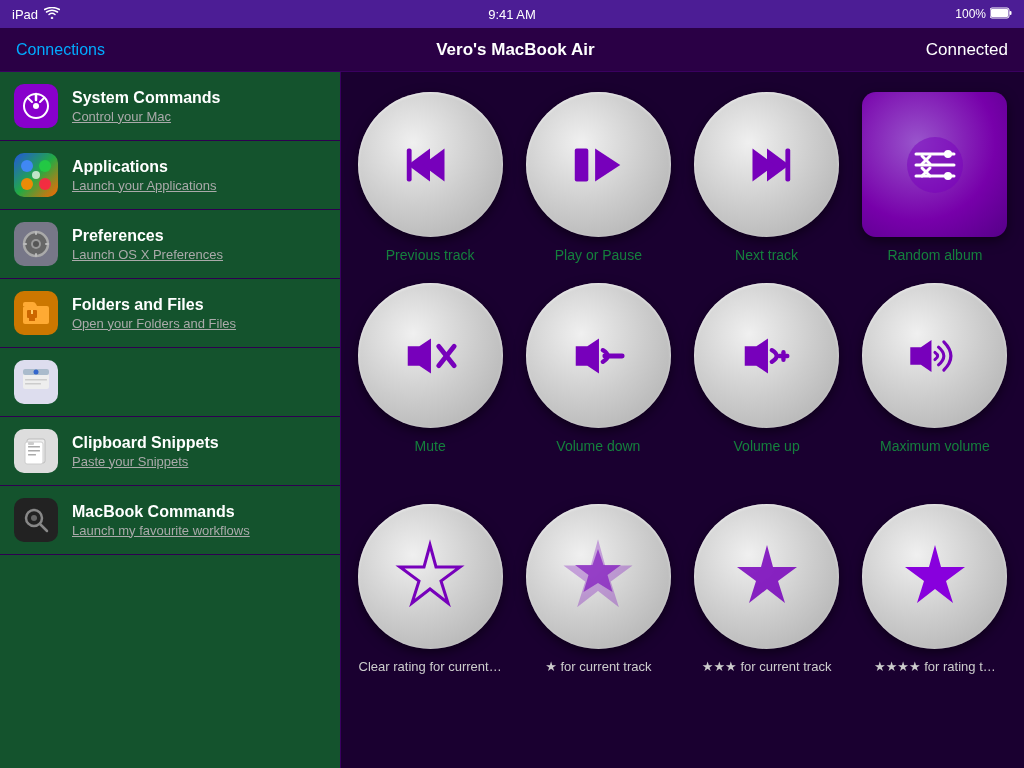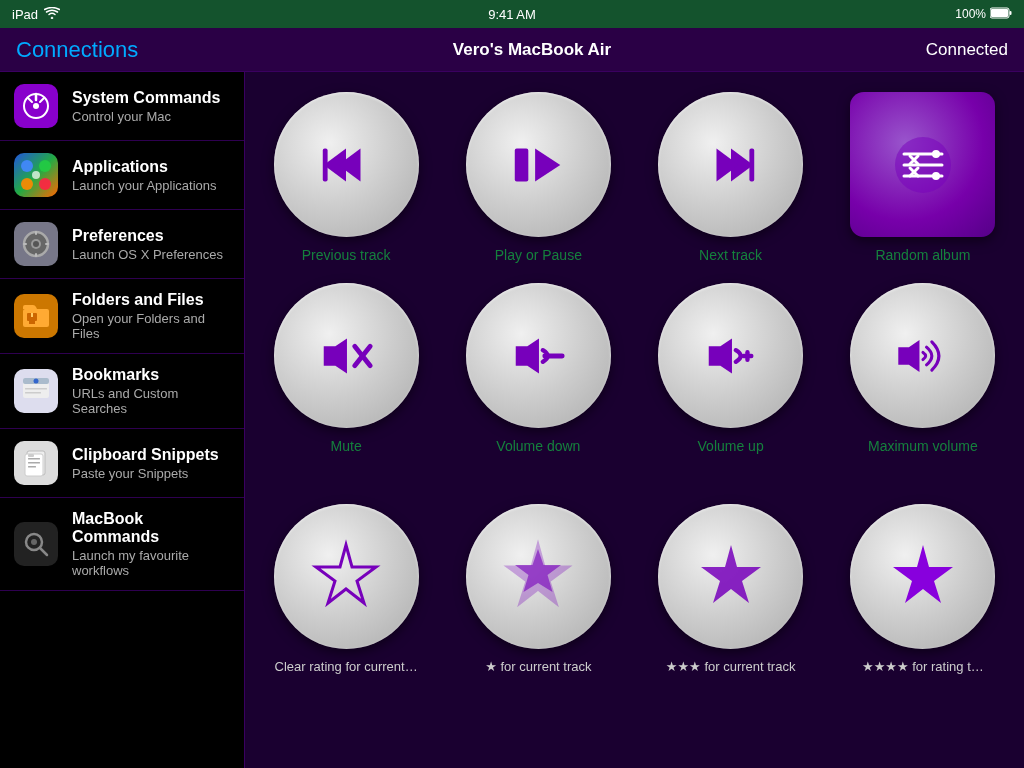--- a/index.html
+++ b/index.html
@@ -8,21 +8,21 @@
       height: 768px;
       background: #1a0030;
       font-family: -apple-system, 'Helvetica Neue', sans-serif;
       overflow: hidden;
       color: white;
     }
 
     
     #status-bar {
       height: 28px;
-      background: #14532d;
+      background: #4c1d95;
       display: flex;
       align-items: center;
       justify-content: space-between;
       padding: 0 12px;
       font-size: 13px;
       font-weight: 500;
     }
     .status-left { display: flex; align-items: center; gap: 6px; }
     .status-center { position: absolute; left: 50%; transform: translateX(-50%); font-size: 13px; }
     .status-right { display: flex; align-items: center; gap: 4px; font-size: 12px; }
@@ -30,34 +30,34 @@
     
     #nav-bar {
       height: 44px;
       background: #2a0045;
       display: flex;
       align-items: center;
       justify-content: space-between;
       padding: 0 16px;
       border-bottom: 1px solid #3a0060;
     }
-    .nav-connections { color: #00aaff; font-size: 22px; }
+    .nav-connections { color: #00aaff; font-size: 16px; }
     .nav-title { font-size: 17px; font-weight: 600; color: white; text-align: center; }
     .nav-connected { font-size: 17px; color: white; }
 
     
     #main-layout {
       display: flex;
       height: calc(768px - 28px - 44px);
     }
 
     
     #sidebar {
-      width: 245px;
-      background: #000000;
+      width: 341px;
+      background: #14532d;
       border-right: 1px solid #3a0060;
       overflow-y: auto;
       flex-shrink: 0;
     }
     .sidebar-item {
       display: flex;
       align-items: center;
       padding: 12px 14px;
       border-bottom: 1px solid #2e0050;
       cursor: pointer;
@@ -77,20 +77,21 @@
     }
     .sidebar-text-main {
       font-size: 16px;
       font-weight: 600;
       color: white;
     }
     .sidebar-text-sub {
       font-size: 13px;
       color: #aaa;
       margin-top: 2px;
+      text-decoration: underline;
     }
 
     
     .icon-system { background: #8800cc; }
     .icon-prefs { background: #888; }
 
     
     #main-content {
       flex: 1;
       background: #1a0030;
@@ -279,24 +280,20 @@
     <div class="sidebar-item">
       <div class="sidebar-icon" style="background: #dde; border-radius:10px;">
         <svg width="34" height="34" viewBox="0 0 34 34">
           <rect x="4" y="4" width="26" height="20" rx="2" fill="#eee"></rect>
           <rect x="4" y="4" width="26" height="6" rx="2" fill="#aabbcc"></rect>
           <circle cx="17" cy="7" r="2.5" fill="#3366cc"></circle>
           <rect x="6" y="14" width="22" height="1.5" fill="#ccc" rx="0.5"></rect>
           <rect x="6" y="18" width="16" height="1.5" fill="#ccc" rx="0.5"></rect>
         </svg>
       </div>
-      <div>
-        <div class="sidebar-text-main">Bookmarks</div>
-        <div class="sidebar-text-sub">URLs and Custom Searches</div>
-      </div>
     </div>
 
 
     <div class="sidebar-item">
       <div class="sidebar-icon" style="background: #ddd; border-radius:10px;">
         <svg width="32" height="32" viewBox="0 0 32 32">
           <rect x="7" y="4" width="18" height="24" rx="2" fill="#eee" stroke="#bbb" stroke-width="1"></rect>
           <rect x="5" y="7" width="18" height="22" rx="2" fill="white" stroke="#ccc" stroke-width="1"></rect>
           <rect x="8" y="11" width="12" height="1.5" rx="0.5" fill="#aaa"></rect>
           <rect x="8" y="15" width="12" height="1.5" rx="0.5" fill="#aaa"></rect>

